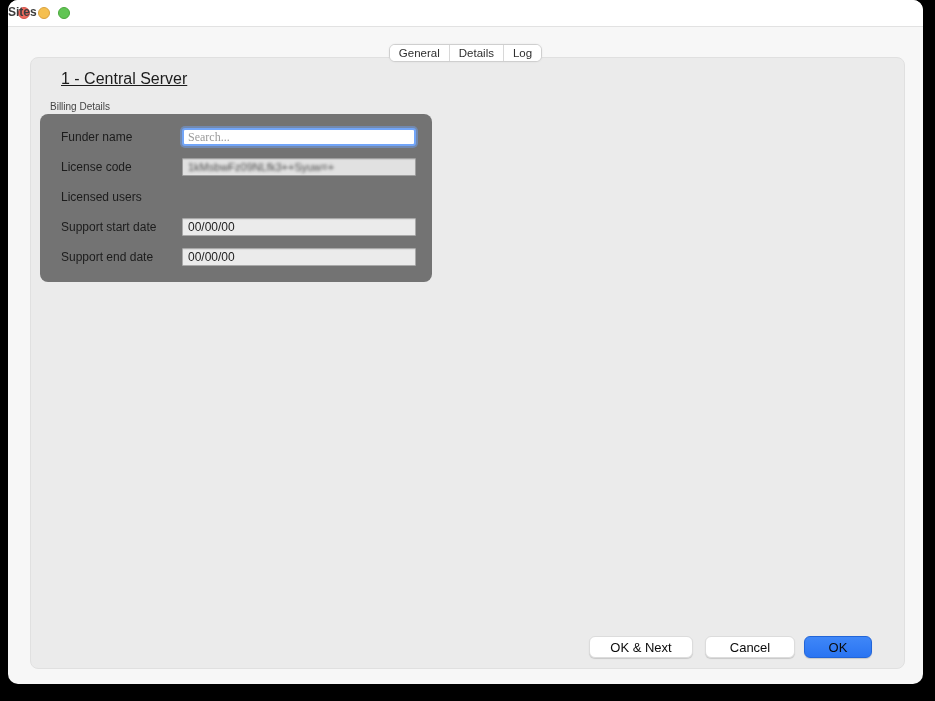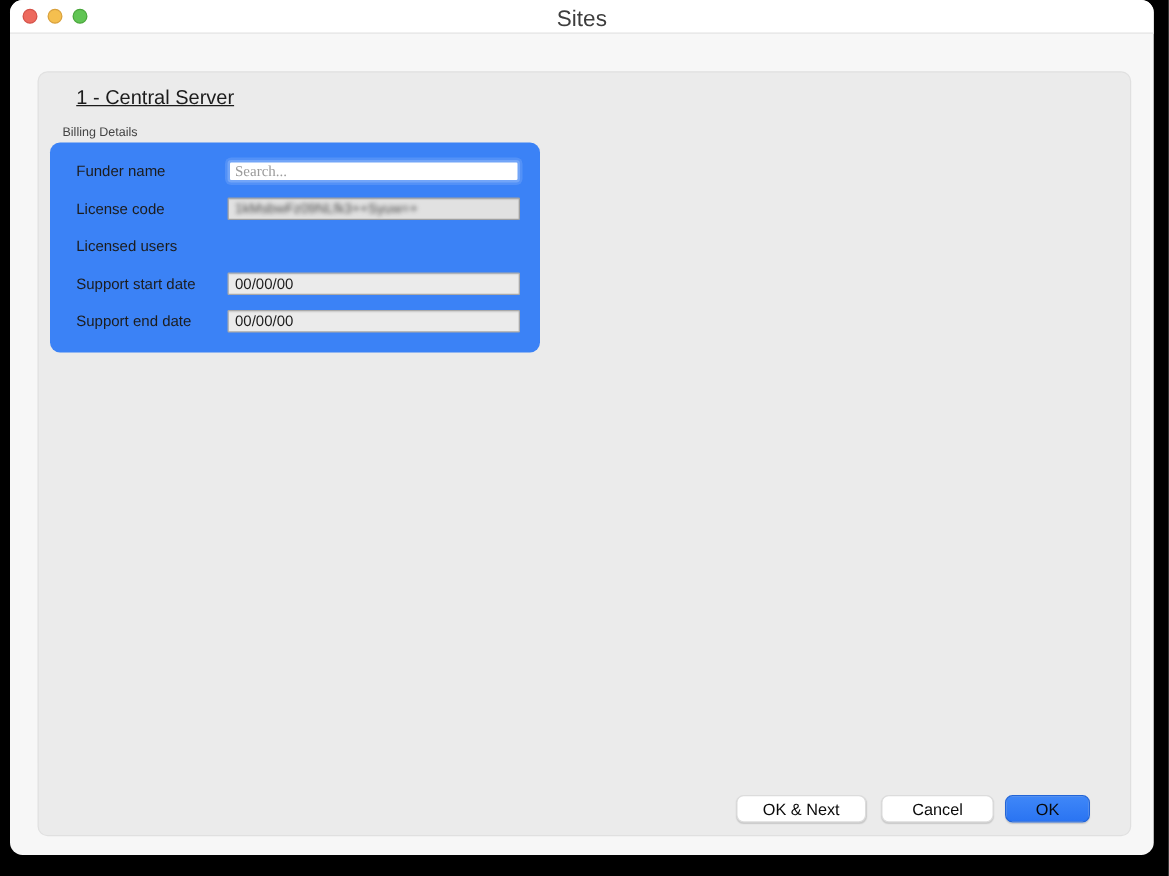--- a/index.html
+++ b/index.html
@@ -19,22 +19,22 @@
   .titlebar {
     position:relative; height:27px; background:#ffffff;
     border-bottom:1px solid #e2e2e2;
   }
   .traffic { position:absolute; top:7px; left:10px; display:flex; gap:8px; }
   .light { width:12px; height:12px; border-radius:50%; display:inline-block; }
   .light.red    { background:#ed6a5e; border:1px solid #d55249; }
   .light.yellow { background:#f5bf4f; border:1px solid #d9a13d; }
   .light.green  { background:#61c554; border:1px solid #4aa73c; }
   .win-title {
-    position:absolute; left:0; right:0; top:5px; text-align:center;
-    font-size:18px; font-weight:normal; color:#3d3d3d;
+    position:absolute; left:0; right:0; top:5px; 
+    font-size:12px; font-weight:bold; color:#3d3d3d;
   }
 
   
   .tabbar {
     position:absolute; top:44px; left:0; width:100%;
     display:flex; justify-content:center; z-index:3;
   }
   .segmented {
     display:inline-flex; background:#fff; border:1px solid #cfcfcf;
     border-radius:6px; overflow:hidden; height:18px; align-items:stretch;
@@ -55,21 +55,21 @@
   .site-name {
     position:absolute; left:30px; top:12px;
     font-size:16px; color:#1c1c1c;text-decoration:underline;
   }
   .section-label {
     position:absolute; left:19px; top:43px;
     font-size:10px; color:#444;
   }
   .groupbox {
     position:absolute; left:9px; top:56px; width:392px; height:168px;
-    background:#3b82f6; border-radius:8px;
+    background:#737373; border-radius:8px;
   }
   .row { position:absolute; left:0; width:100%; height:18px; }
   .row-label {
     position:absolute; left:21px; top:2px;
     font-size:12px; color:#1c1c1c; white-space:nowrap;
   }
   .fieldbox {
     position:absolute; left:142px; top:0; width:234px; height:18px;
     font-size:12px; color:#1c1c1c;
   }
@@ -117,20 +117,27 @@
 
   <div class="titlebar">
     <div class="traffic">
       <span class="light red"></span>
       <span class="light yellow"></span>
       <span class="light green"></span>
     </div>
     <div class="win-title">Sites</div>
   </div>
 
+  <div class="tabbar">
+    <div class="segmented">
+      <button class="segment">General</button>
+      <button class="segment">Details</button>
+      <button class="segment">Log</button>
+    </div>
+  </div>
 
   <div class="panel">
 
     <div class="site-name">1 - Central Server</div>
 
     <div class="section-label">Billing Details</div>
 
     <div class="groupbox">
 
       <div class="row" style="top:14px;">

